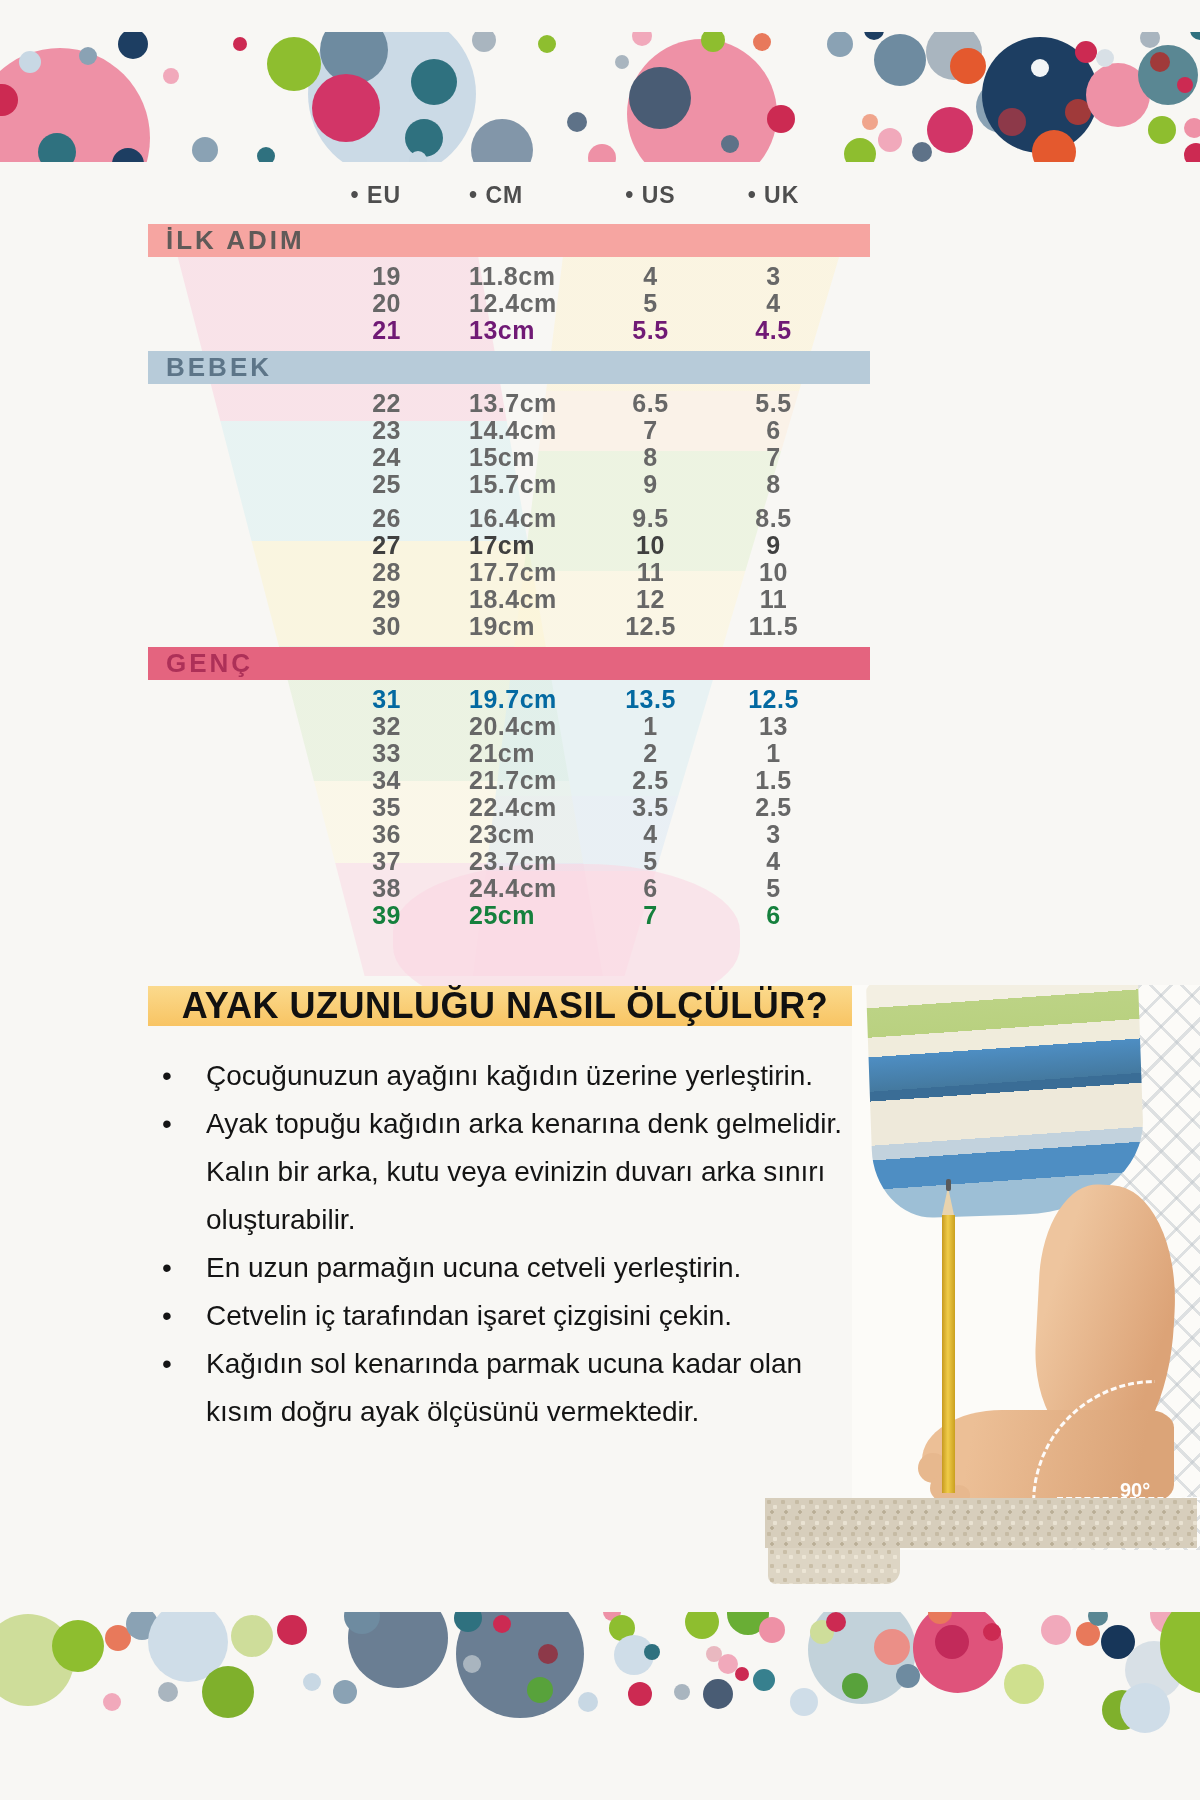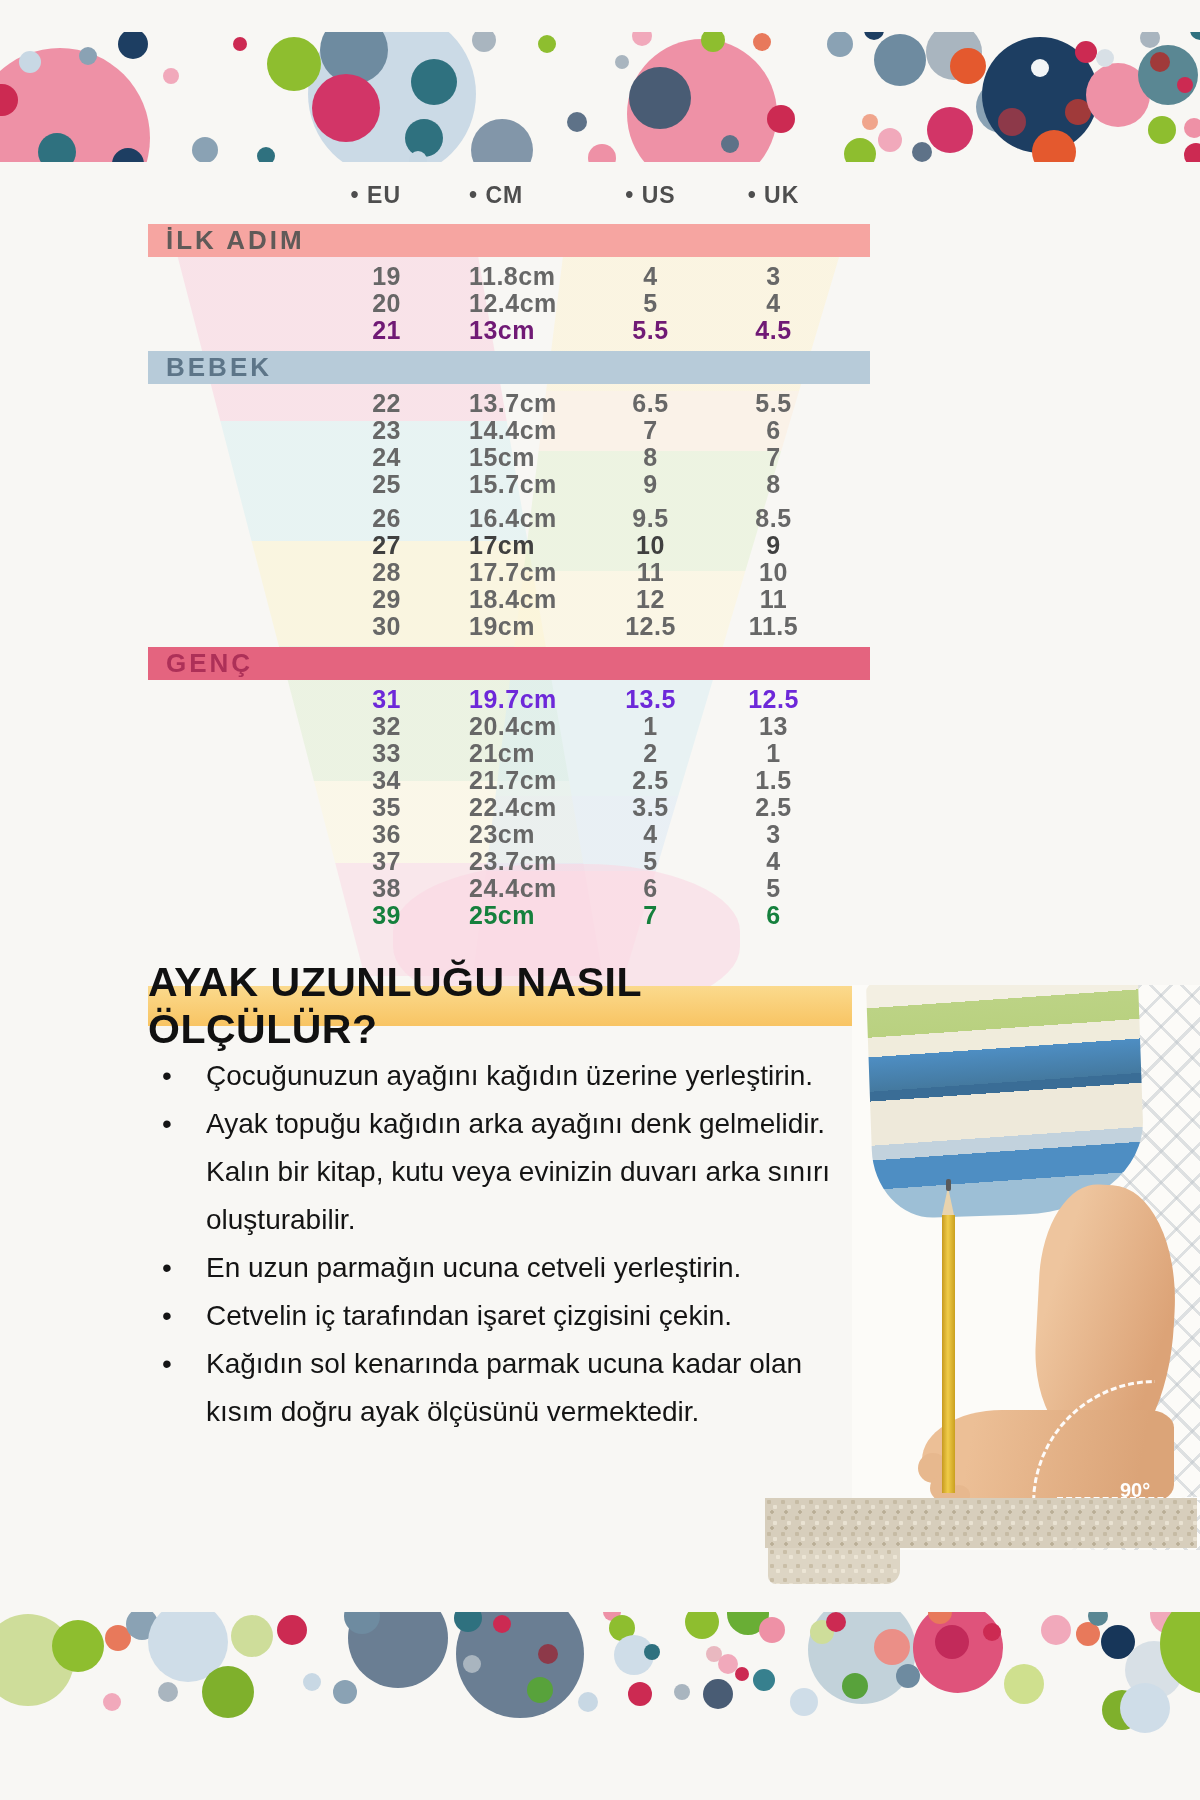--- a/index.html
+++ b/index.html
@@ -36,21 +36,21 @@
   .row{display:grid;grid-template-columns:265px 175px 125px 157px;height:27px;
     line-height:27px;font-size:25px;font-weight:bold;letter-spacing:.5px;}
   .c-eu{text-align:right;padding-right:12px;}
   .c-cm{text-align:left;padding-left:56px;}
   .c-us{text-align:center;}
   .c-uk{text-align:center;padding-right:36px;}
 
   
   .measure-bar{position:absolute;left:148px;top:986px;width:714px;height:40px;
     z-index:2;display:flex;align-items:center;justify-content:center;
-    font-size:41px;font-weight:bold;color:#111;letter-spacing:.5px;}
+    font-size:36px;font-weight:bold;color:#111;letter-spacing:.5px;}
   .bullets{position:absolute;left:150px;top:1052px;width:700px;margin:0;padding:0;
     list-style:none;z-index:2;}
   .bullets li{display:flex;font-size:28px;line-height:48px;color:#141414;}
   .bullets .marker{width:44px;flex:0 0 44px;text-align:left;padding-left:12px;}
   .bullets .btext{flex:1;}
 
   
   .photo{position:absolute;left:852px;top:985px;width:348px;height:565px;
     overflow:hidden;z-index:2;background:#fcfbf8;}
   .hatch{position:absolute;right:0;top:0;width:140px;height:100%;
@@ -255,21 +255,21 @@
           </div>
           <div class="row" style="color: rgb(103, 103, 103);">
             <span class="c-eu">30</span>
             <span class="c-cm">19cm</span>
             <span class="c-us">12.5</span>
             <span class="c-uk">11.5</span>
           </div>
         </div>
         <div class="sec-bar" style="background: rgb(228, 100, 127); color: rgb(173, 48, 88);"><span>GENÇ</span></div>
         <div class="rows">
-          <div class="row" style="color: #6d28d9;">
+          <div class="row" style="color: #0369a1;">
             <span class="c-eu">31</span>
             <span class="c-cm">19.7cm</span>
             <span class="c-us">13.5</span>
             <span class="c-uk">12.5</span>
           </div>
           <div class="row" style="color: rgb(103, 103, 103);">
             <span class="c-eu">32</span>
             <span class="c-cm">20.4cm</span>
             <span class="c-us">1</span>
             <span class="c-uk">13</span>
@@ -324,21 +324,21 @@
     <span>AYAK UZUNLUĞU NASIL ÖLÇÜLÜR?</span>
   </div>
 
   <ul class="bullets" id="bullets">
       <li>
         <span class="marker">•</span>
         <span class="btext">Çocuğunuzun ayağını kağıdın üzerine yerleştirin.</span>
       </li>
       <li>
         <span class="marker">•</span>
-        <span class="btext">Ayak topuğu kağıdın arka ayağını denk gelmelidir. Kalın bir kitap, kutu veya evinizin duvarı arka sınırı oluşturabilir.</span>
+        <span class="btext">Ayak topuğu kağıdın arka kenarına denk gelmelidir. Kalın bir arka, kutu veya evinizin duvarı arka sınırı oluşturabilir.</span>
       </li>
       <li>
         <span class="marker">•</span>
         <span class="btext">En uzun parmağın ucuna cetveli yerleştirin.</span>
       </li>
       <li>
         <span class="marker">•</span>
         <span class="btext">Cetvelin iç tarafından işaret çizgisini çekin.</span>
       </li>
       <li>

